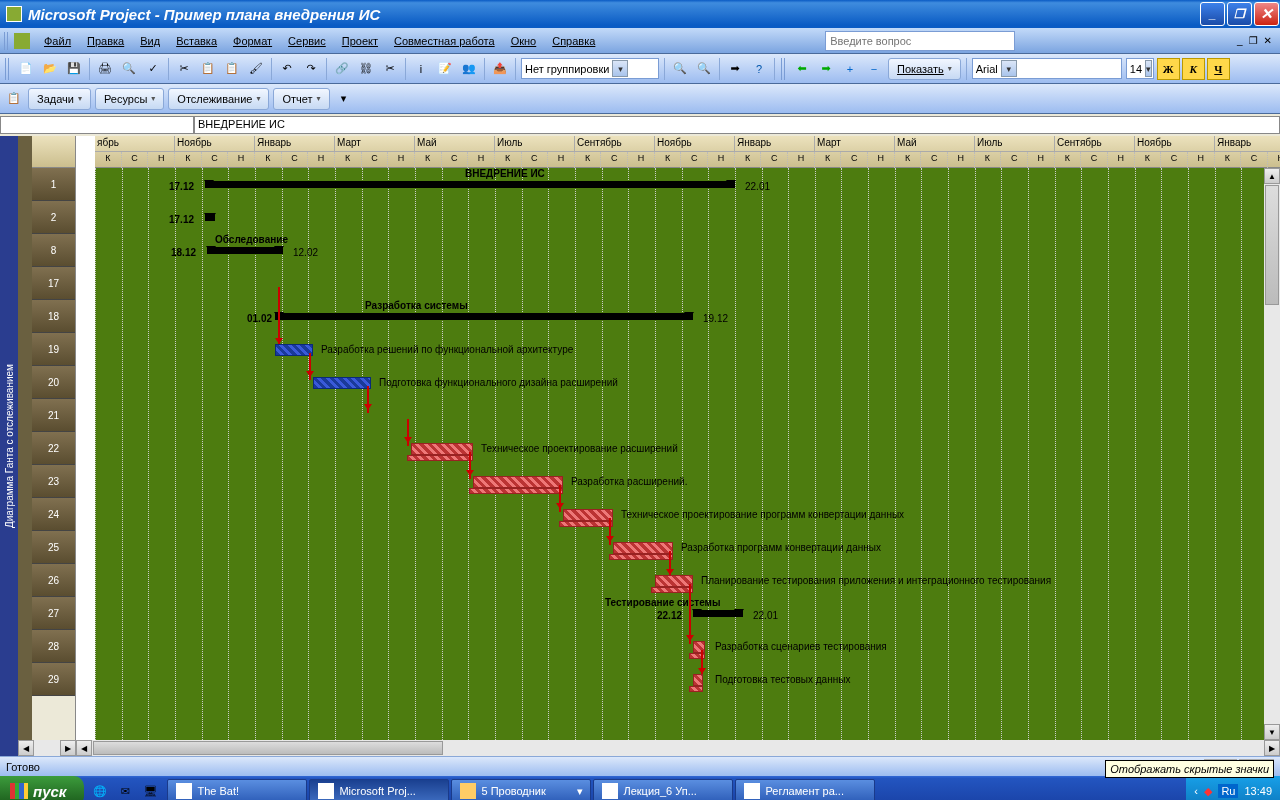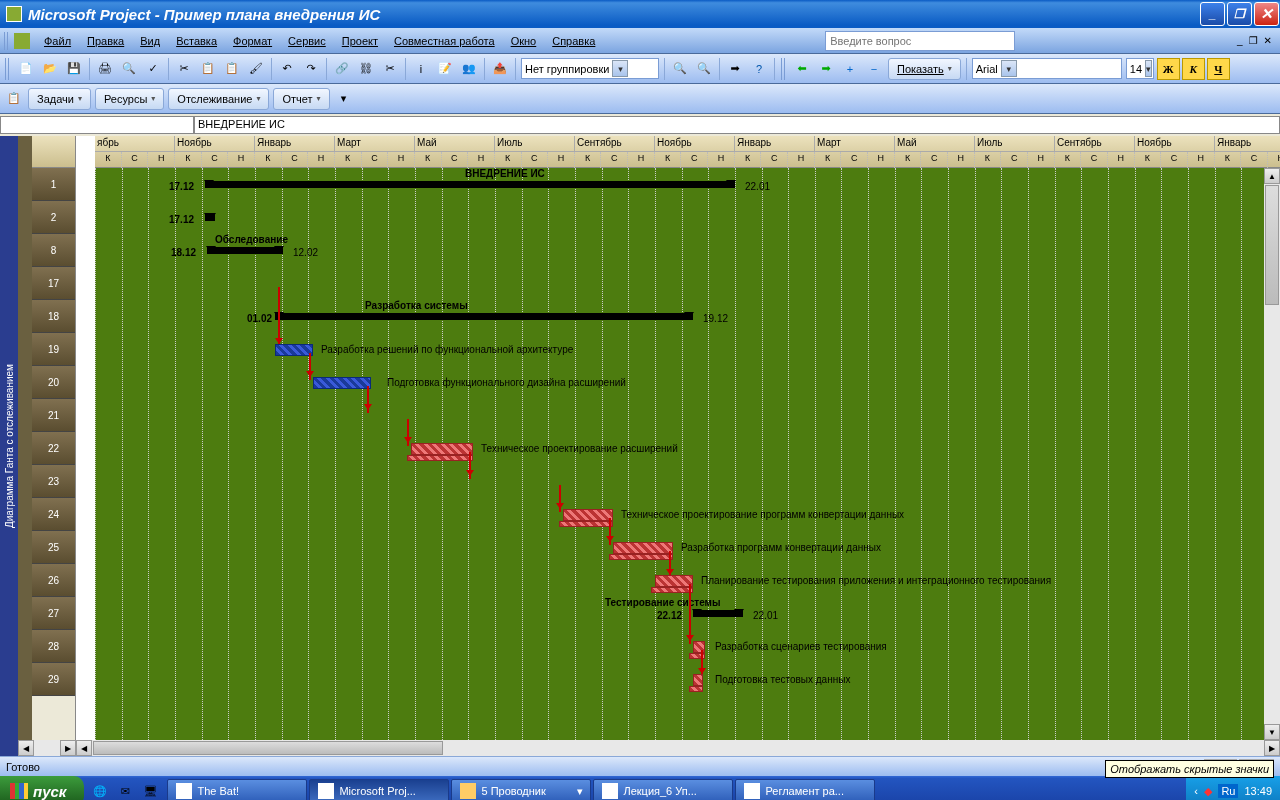--- a/index.html
+++ b/index.html
@@ -372,30 +372,35 @@
           <div class="date-lbl right" style="left: 608px;">19.12</div>
         </div>
         <div class="link" style="left: 183px; top: 119px; height: 60px;"></div>
         <div class="task" style="top: 165px;">
           <div class="bar-blue" style="left: 180px; width: 38px;"></div>
           <div class="task-lbl" style="left: 226px;">Разработка решений по функциональной архитектуре</div>
         </div>
         <div class="link" style="left: 214px; top: 185px; height: 27px;"></div>
         <div class="task" style="top: 198px;">
           <div class="bar-blue" style="left: 218px; width: 58px;"></div>
-          <div class="task-lbl" style="left: 292px;">Подготовка функционального дизайна расширений</div>
+          <div class="task-lbl" style="left: 284px;">Подготовка функционального дизайна расширений</div>
         </div>
         <div class="link" style="left: 272px; top: 218px; height: 27px;"></div>
         <div class="link" style="left: 312px; top: 251px; height: 27px;"></div>
         <div class="task" style="top: 264px;">
           <div class="bar-red" style="left: 316px; width: 62px;"></div>
           <div class="bar-red over" style="left: 312px; width: 66px;"></div>
           <div class="task-lbl" style="left: 386px;">Техническое проектирование расширений</div>
         </div>
         <div class="link" style="left: 374px; top: 284px; height: 27px;"></div>
+        <div class="task" style="top: 297px;">
+          <div class="bar-red" style="left: 378px; width: 90px;"></div>
+          <div class="bar-red over" style="left: 374px; width: 94px;"></div>
+          <div class="task-lbl" style="left: 476px;">Разработка расширений.</div>
+        </div>
         <div class="link" style="left: 464px; top: 317px; height: 27px;"></div>
         <div class="task" style="top: 330px;">
           <div class="bar-red" style="left: 468px; width: 50px;"></div>
           <div class="bar-red over" style="left: 464px; width: 54px;"></div>
           <div class="task-lbl" style="left: 526px;">Техническое проектирование программ конвертации данных</div>
         </div>
         <div class="link" style="left: 514px; top: 350px; height: 27px;"></div>
         <div class="task" style="top: 363px;">
           <div class="bar-red" style="left: 518px; width: 60px;"></div>
           <div class="bar-red over" style="left: 514px; width: 64px;"></div>

